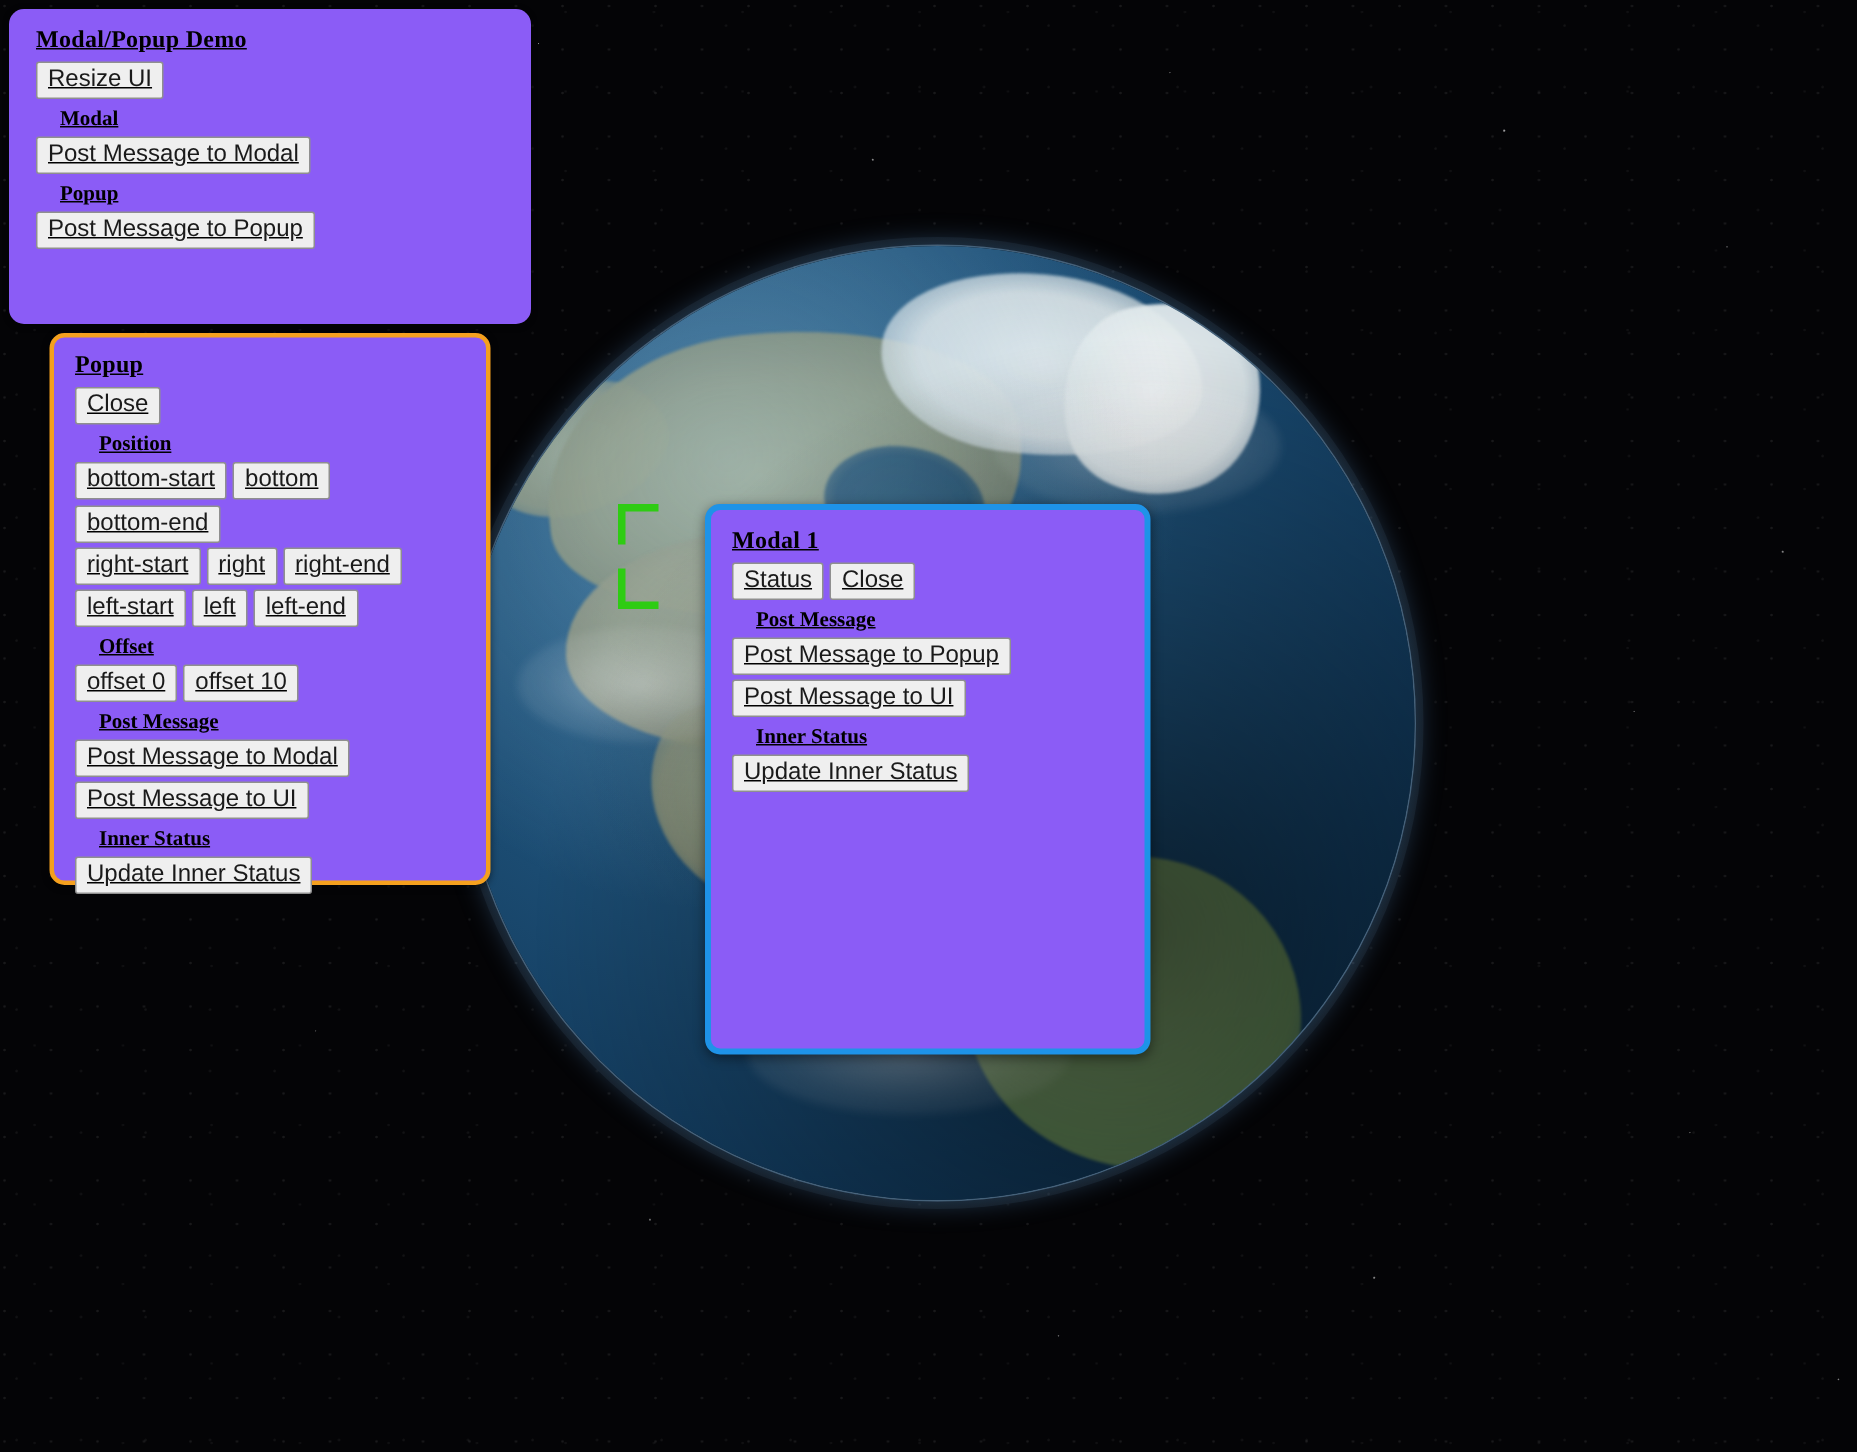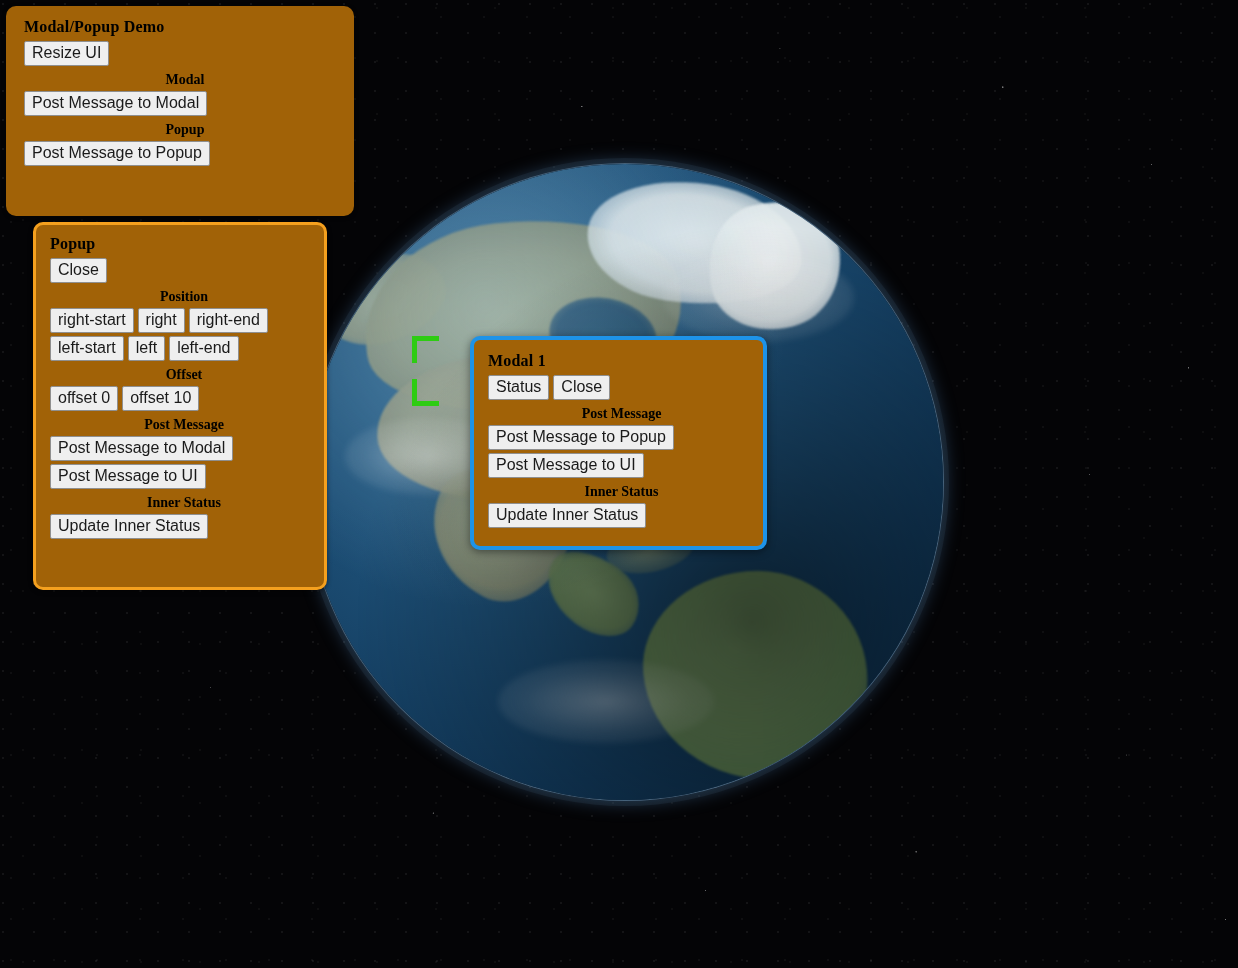--- a/index.html
+++ b/index.html
@@ -184,41 +184,41 @@
     border: 5px solid #2ecc13;
   }
   .reticle .c-tl { left: 0;   top: 0;    border-right: none; border-bottom: none; }
   .reticle .c-tr { right: 0;  top: 0;    border-left: none;  border-bottom: none; }
   .reticle .c-bl { left: 0;   bottom: 0; border-right: none; border-top: none; }
   .reticle .c-br { right: 0;  bottom: 0; border-left: none;  border-top: none; }
 
   
   .panel {
     position: absolute;
-    background: #a16207;
+    background: #8b5cf6;
     border-radius: 10px;
     box-sizing: border-box;
+    text-decoration: underline;
   }
   .panel-inner { padding: 10px 12px 12px 18px; }
 
   h1.title {
     font-family: "Liberation Serif", serif;
     font-weight: bold;
     font-size: 16px;
     margin: 2px 0 5px 0;
     color: #000;
     letter-spacing: .2px;
   }
   h2.section {
     font-family: "Liberation Serif", serif;
     font-weight: bold;
     font-size: 14px;
-    margin: 6px 0 3px 4px;
+    margin: 6px 0 3px 16px;
     color: #000;
-    text-align: center;
   }
 
   .btn-row {
     display: flex;
     flex-wrap: wrap;
     gap: 4px;
     margin: 0 0 3px 0;
   }
 
   button.ui-btn {
@@ -252,21 +252,21 @@
     border: 3px solid #f5a01e;
     box-shadow: 0 1px 5px rgba(0,0,0,.45);
   }
   #popup-panel .panel-inner { padding: 8px 10px 10px 14px; }
 
   
   #modal-panel {
     left: 470px;
     top: 336px;
     width: 297px;
-    height: 214px;
+    height: 367px;
     border: 4px solid #1e93e8;
     box-shadow: 0 2px 8px rgba(0,0,0,.45);
   }
   #modal-panel .panel-inner { padding: 10px 12px 12px 14px; }
 </style>
 </head>
 <body>
 
 <div id="app">
 
@@ -325,20 +325,25 @@
     <div class="panel-inner">
 
       <h1 class="title">Popup</h1>
 
       <div class="btn-row">
         <button class="ui-btn">Close</button>
       </div>
 
       <h2 class="section">Position</h2>
       <div class="btn-row">
+        <button class="ui-btn">bottom-start</button>
+        <button class="ui-btn">bottom</button>
+        <button class="ui-btn">bottom-end</button>
+      </div>
+      <div class="btn-row">
         <button class="ui-btn">right-start</button>
         <button class="ui-btn">right</button>
         <button class="ui-btn">right-end</button>
       </div>
       <div class="btn-row">
         <button class="ui-btn">left-start</button>
         <button class="ui-btn">left</button>
         <button class="ui-btn">left-end</button>
       </div>
 

